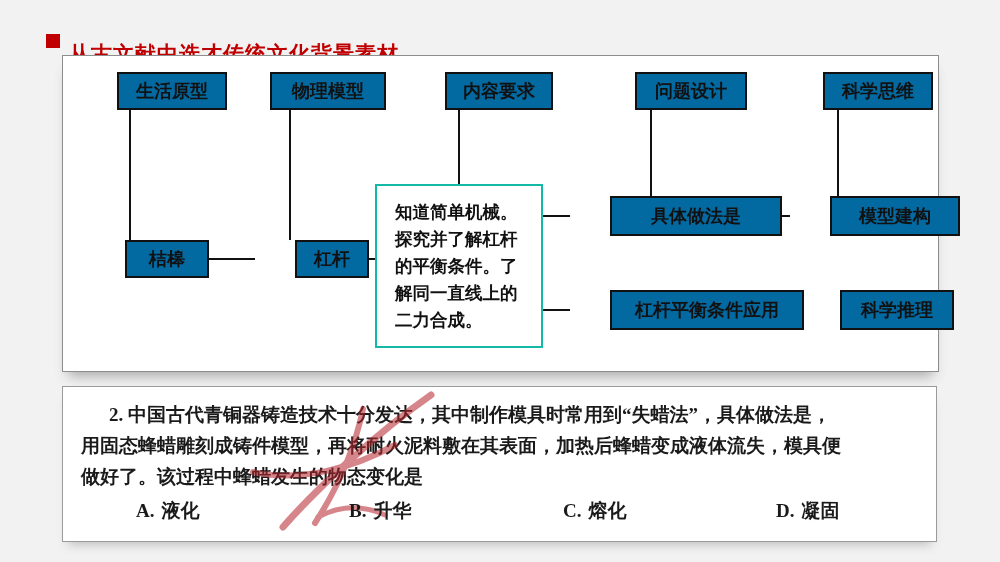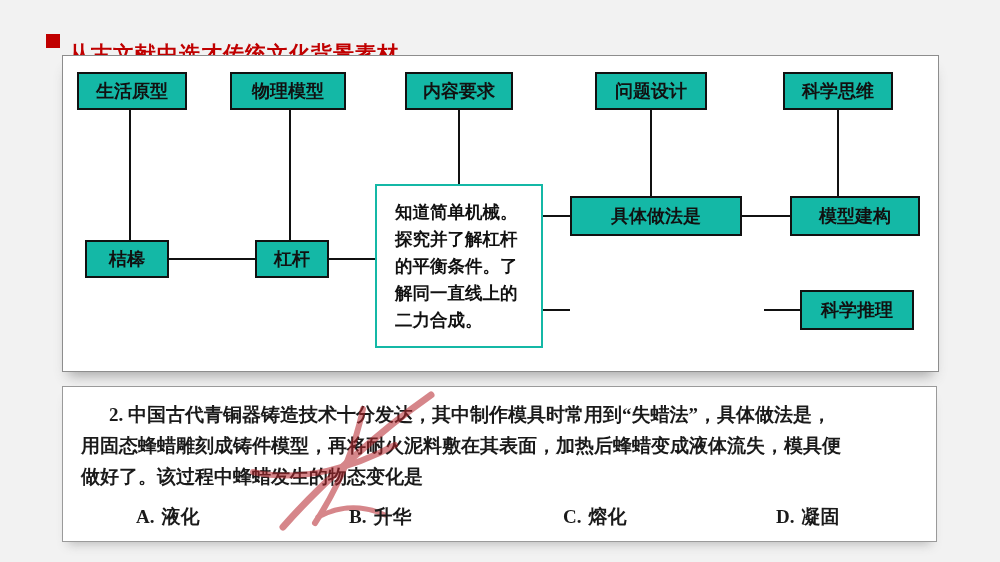--- a/index.html
+++ b/index.html
@@ -21,42 +21,42 @@
     font-family:"Liberation Sans",sans-serif;
     margin-top:26px;
   }
   
   .diagram-panel{
     position:absolute;left:62px;top:55px;width:875px;height:315px;
     background:#ffffff;border:1px solid #8d8d8d;
     box-shadow:0 10px 12px -6px rgba(80,80,80,.45);
   }
   .dbox{
-    position:absolute;border:2px solid #111;background:#14b8a6;
+    position:absolute;border:2px solid #111;background:#0369a1;
     display:flex;align-items:center;justify-content:center;
     font-family:Liberation Mono, monospace;font-weight:700;font-size:18px;color:#111;
-    box-sizing:border-box;white-space:nowrap;
+    box-sizing:border-box;white-space:nowrap;margin-left:40px;
   }
   .dbox-big{
     position:absolute;border:2px solid #14b8a6;background:#fff;box-sizing:border-box;
     font-family:"Liberation Serif",serif;font-weight:700;font-size:17.5px;color:#111;
     line-height:27px;padding:13px 18px;text-align:left;overflow:hidden;
   }
   .connector-svg{position:absolute;left:0;top:0;width:875px;height:315px;pointer-events:none;}
   
   .question-panel{
     position:absolute;left:62px;top:386px;width:875px;height:156px;
     background:#fff;border:1px solid #9a9a9a;box-sizing:border-box;
     padding:12px 18px 0 18px;
     box-shadow:0 8px 10px -6px rgba(80,80,80,.35);
     font-family:"Liberation Serif",serif;font-size:19px;font-weight:600;
     color:#1a1a1a;line-height:31px;
   }
   .q-line1{padding-left:28px;}
-  .q-options{position:relative;height:34px;margin-top:9px;}
+  .q-options{position:relative;height:34px;margin-top:3px;}
   .q-option{position:absolute;top:0;white-space:nowrap;}
   .q-option .opt-label{margin-right:7px;}
   .opt-a{left:55px;} .opt-b{left:268px;} .opt-c{left:482px;} .opt-d{left:695px;}
   .watermark-svg{
     position:absolute;left:160px;top:0px;width:235px;height:150px;
     opacity:.55;pointer-events:none;
   }
 </style>
 </head>
 <body>
@@ -90,20 +90,21 @@
   <div class="dbox" style="left:532px;top:16px;width:112px;height:38px;">问题设计</div>
   <div class="dbox" style="left:720px;top:16px;width:110px;height:38px;">科学思维</div>
 
   <div class="dbox" style="left:22px;top:184px;width:84px;height:38px;">桔槔</div>
   <div class="dbox" style="left:192px;top:184px;width:74px;height:38px;">杠杆</div>
 
   <div class="dbox-big" style="left:312px;top:128px;width:168px;height:164px;">知道简单机械。探究并了解杠杆的平衡条件。了解同一直线上的二力合成。</div>
 
   <div class="dbox" style="left:507px;top:140px;width:172px;height:40px;">具体做法是</div>
   <div class="dbox" style="left:727px;top:140px;width:130px;height:40px;">模型建构</div>
+  <div class="dbox" style="left:507px;top:234px;width:194px;height:40px;">杠杆平衡条件应用</div>
   <div class="dbox" style="left:737px;top:234px;width:114px;height:40px;">科学推理</div>
 </div>
 
 <div class="question-panel">
 
   <svg class="watermark-svg" viewBox="0 0 235 150">
     <g stroke="#b5252c" fill="none" stroke-linecap="round">
       <path d="M 60 140 C 95 100 155 45 208 8" stroke-width="7"></path>
       <path d="M 30 85 C 78 96 132 80 172 58" stroke-width="6"></path>
       <path d="M 140 22 C 133 55 118 96 92 136" stroke-width="6"></path>

